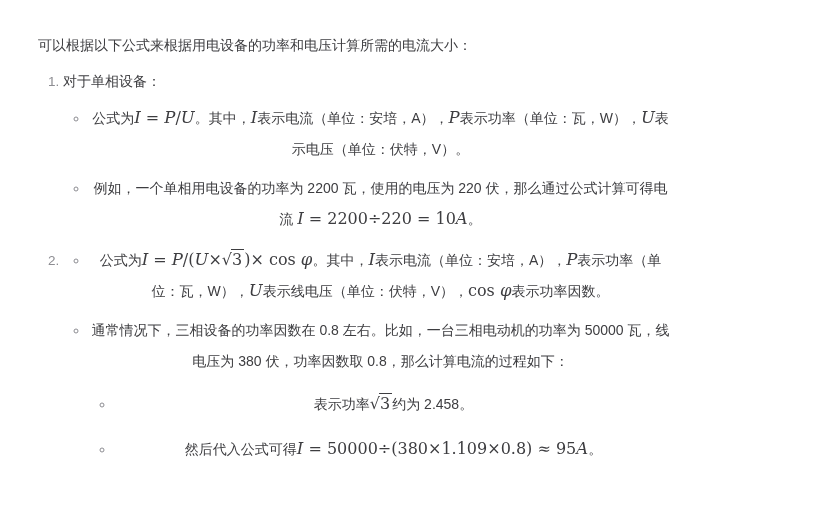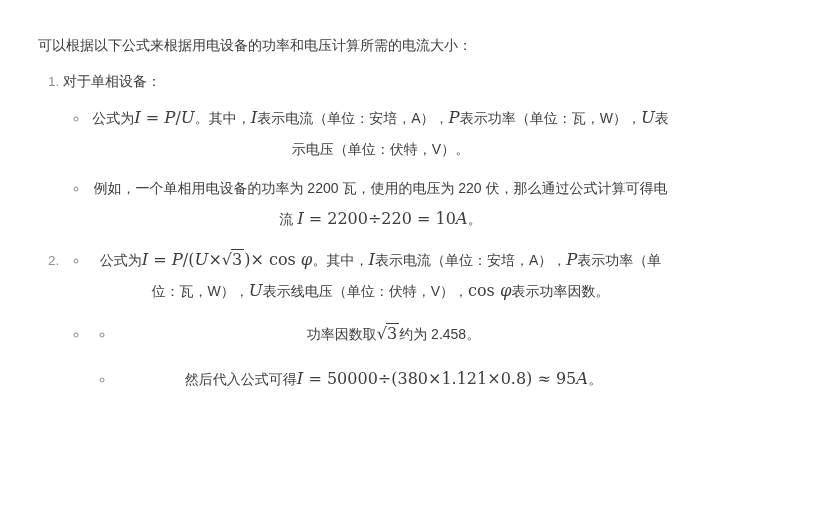--- a/index.html
+++ b/index.html
@@ -45,25 +45,26 @@
         </li>
       </ul>
     </li>
 
     <li>
       <ul class="bullets">
         <li>
           <div class="line"><span class="seg-t">公式为</span><span class="seg-i">I</span><span class="seg-m"> = </span><span class="seg-i">P</span><span class="seg-m">/(</span><span class="seg-i">U</span><span class="seg-m">×</span><span class="seg-sq"><span class="sq-sym">√</span><span class="sq-rad">3</span></span><span class="seg-m">)× cos </span><span class="seg-i">φ</span><span class="seg-t">。其中，</span><span class="seg-i">I</span><span class="seg-t">表示电流（单位：安培，A），</span><span class="seg-i">P</span><span class="seg-t">表示功率（单位：瓦，W），</span><span class="seg-i">U</span><span class="seg-t">表示线电压（单位：伏特，V），</span><span class="seg-m">cos </span><span class="seg-i">φ</span><span class="seg-t">表示功率因数。</span></div>
         </li>
         <li>
+          <div class="line"><span class="seg-t">通常情况下，三相设备的功率因数在 0.8 左右。比如，一台三相电动机的功率为 50000 瓦，线电压为 380 伏，功率因数取 0.8，那么计算电流的过程如下：</span></div>
           <ul class="bullets nested">
             <li>
-              <div class="line"><span class="seg-t">功率因数取</span><span class="seg-sq"><span class="sq-sym">√</span><span class="sq-rad">3</span></span><span class="seg-t">约为 2.458。</span></div>
+              <div class="line"><span class="seg-t">表示功率</span><span class="seg-sq"><span class="sq-sym">√</span><span class="sq-rad">3</span></span><span class="seg-t">约为 2.458。</span></div>
             </li>
             <li>
-              <div class="line"><span class="seg-t">然后代入公式可得</span><span class="seg-i">I</span><span class="seg-m"> = 50000÷(380×1.121×0.8) ≈ 95</span><span class="seg-i">A</span><span class="seg-t">。</span></div>
+              <div class="line"><span class="seg-t">然后代入公式可得</span><span class="seg-i">I</span><span class="seg-m"> = 50000÷(380×1.109×0.8) ≈ 95</span><span class="seg-i">A</span><span class="seg-t">。</span></div>
             </li>
           </ul>
         </li>
       </ul>
     </li>
   </ol>
 </div>
 
 </body></html>

